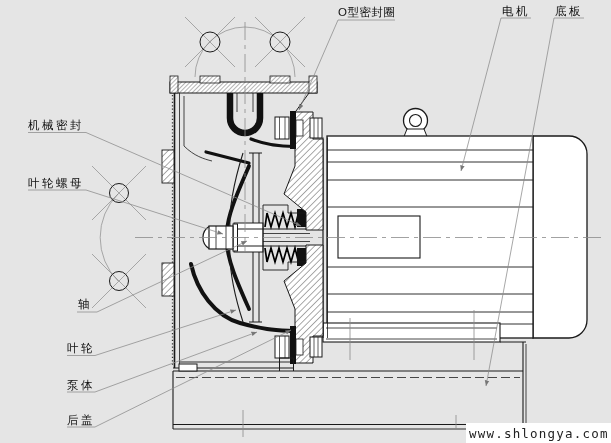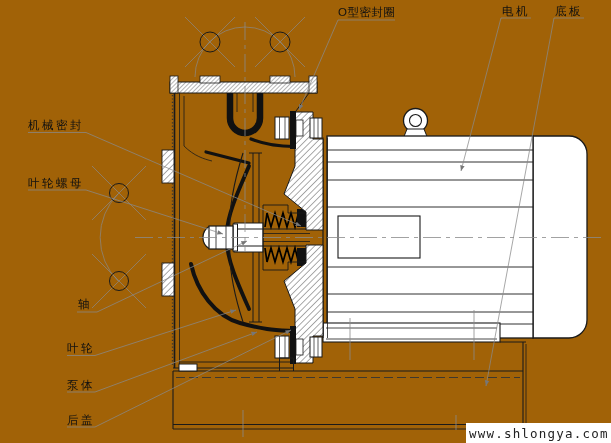--- a/index.html
+++ b/index.html
@@ -1,19 +1,19 @@
 <!DOCTYPE html>
 <html><head>
 <meta charset="utf-8">
 <style>
   html,body{margin:0;padding:0;background:#fff;}
   .stage{
     position:relative;
     width:611px;height:443px;
-    background:#a16207;
+    background:#e5e5e5;
     font-family:"Liberation Sans","DejaVu Sans",sans-serif;
     overflow:hidden;
   }
   svg text{
     font-family:"Liberation Sans","DejaVu Sans",sans-serif;
     fill:#111;
   }
   .cn-label{font-size:11.5px;letter-spacing:2.5px;}
   .cn-label-tight{font-size:11.5px;letter-spacing:0.5px;}
   .wm-text{font-family:"DejaVu Sans Mono","Liberation Mono",monospace;font-size:12.5px;letter-spacing:1.2px;fill:#222;}

